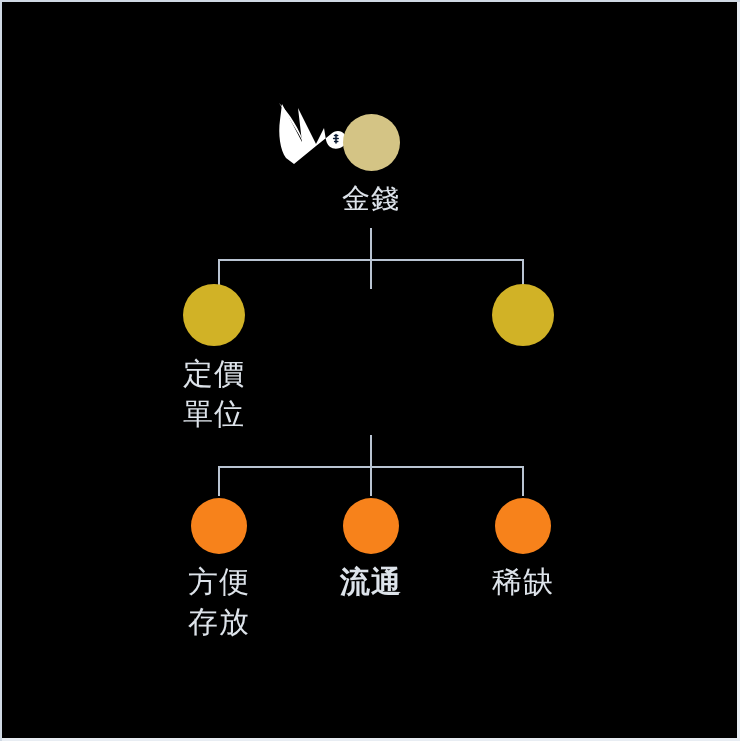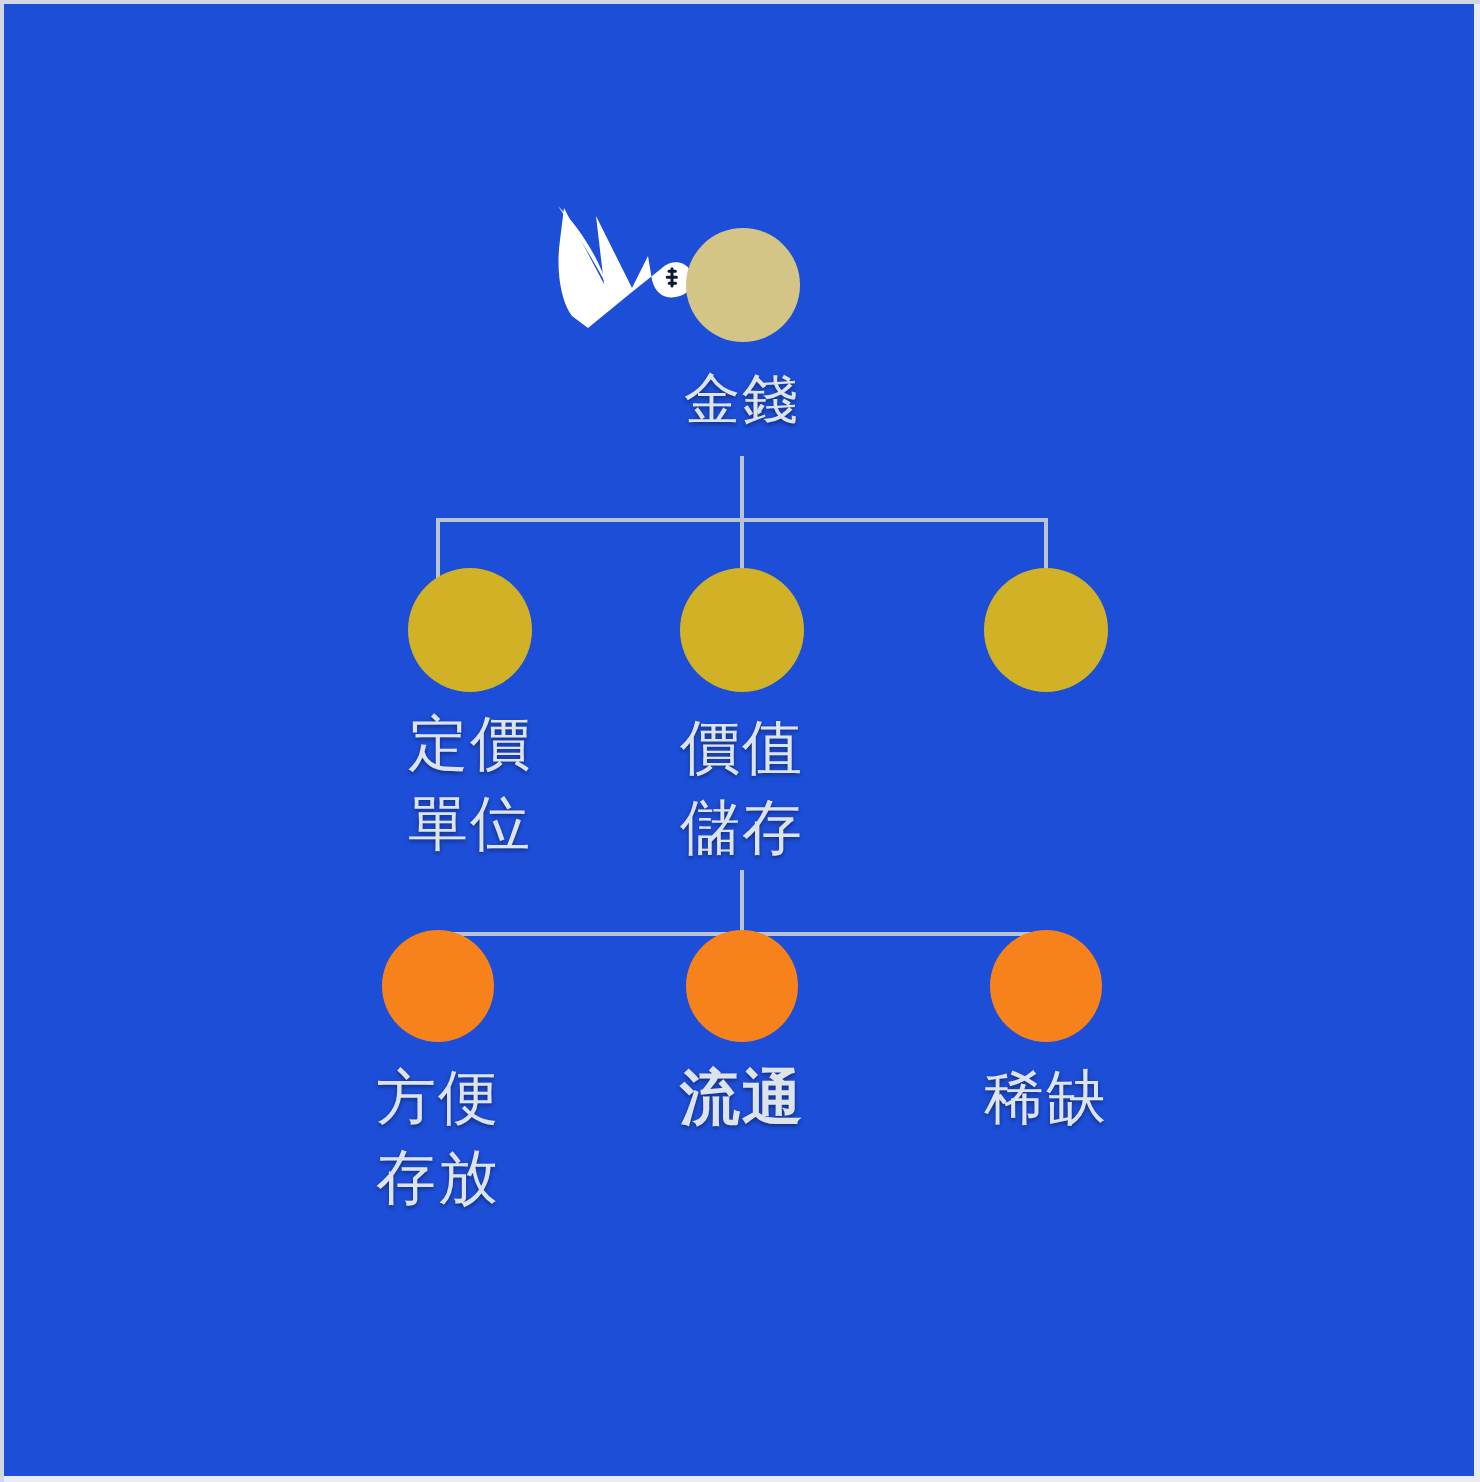--- a/index.html
+++ b/index.html
@@ -5,21 +5,21 @@
 <style>
   html, body {
     margin: 0;
     padding: 0;
     background: #ffffff;
   }
   #canvas {
     position: relative;
     width: 740px;
     height: 741px;
-    background: #1d4ed8;
+    background: #000000;
     overflow: hidden;
     font-family: "Liberation Sans", "DejaVu Sans", sans-serif;
     box-sizing: border-box;
     border-top: 2px solid #cfd8e3;
     border-left: 2px solid #cfd8e3;
   }
   #edge-right {
     position: absolute;
     top: 0;
     right: 0;
@@ -70,21 +70,21 @@
     width: 76px;
     height: 70px;
     pointer-events: none;
   }
 
   
   .lvl2 .dot { width: 62px; height: 62px; background: #d1b226; }
   .lvl2 { top: 282px; }
   
   .lvl3 .dot { width: 56px; height: 56px; background: #f7821b; }
-  .lvl3 { top: 463px; }
+  .lvl3 { top: 496px; }
 
   
   .conn-line { position: absolute; background: #b9c4d2; }
   .v { width: 2px; }
   .h { height: 2px; }
 </style>
 </head>
 <body>
 
 <div id="canvas">
@@ -106,29 +106,24 @@
     <span class="dot"></span>
     <div class="node-label">金錢</div>
   </div>
 
   <div class="conn-line v" style="left:368px; top:226px; height:32px;"></div>
   <div class="conn-line h" style="left:216px; top:257px; width:305px;"></div>
   <div class="conn-line v" style="left:216px; top:257px; height:30px;"></div>
   <div class="conn-line v" style="left:368px; top:257px; height:30px;"></div>
   <div class="conn-line v" style="left:520px; top:257px; height:30px;"></div>
 
-  <div class="node lvl2" style="left:233px;font-family:Liberation Mono, monospace;">
+  <div class="node lvl2" style="left:212px;">
     <span class="dot"></span>
     <div class="node-label">定價
 單位</div>
-  </div>
-  <div class="node lvl2" style="left:369px;">
-    <span class="dot"></span>
-    <div class="node-label">價值
-儲存</div>
   </div>
   <div class="node lvl2" style="left:521px;">
     <span class="dot"></span>
   </div>
 
   <div class="conn-line v" style="left:368px; top:433px; height:32px;"></div>
   <div class="conn-line h" style="left:216px; top:464px; width:305px;"></div>
   <div class="conn-line v" style="left:216px; top:464px; height:30px;"></div>
   <div class="conn-line v" style="left:368px; top:464px; height:30px;"></div>
   <div class="conn-line v" style="left:520px; top:464px; height:30px;"></div>

